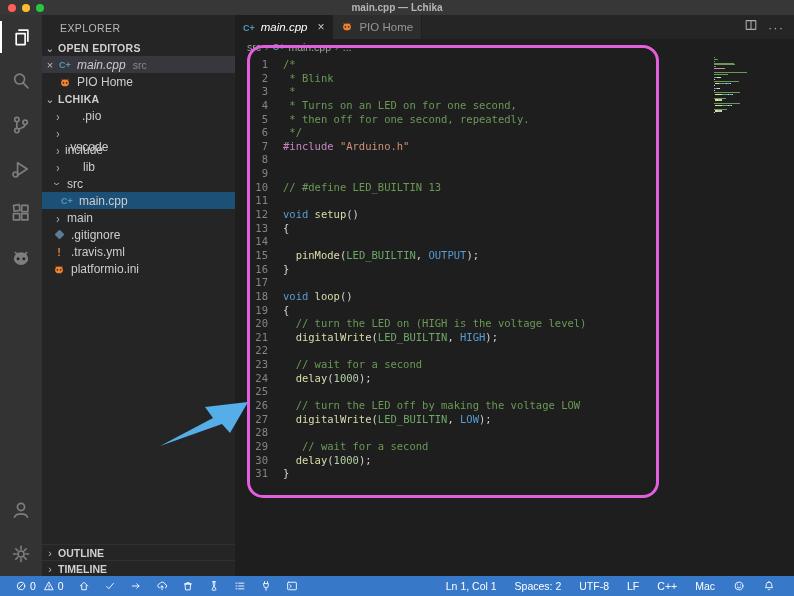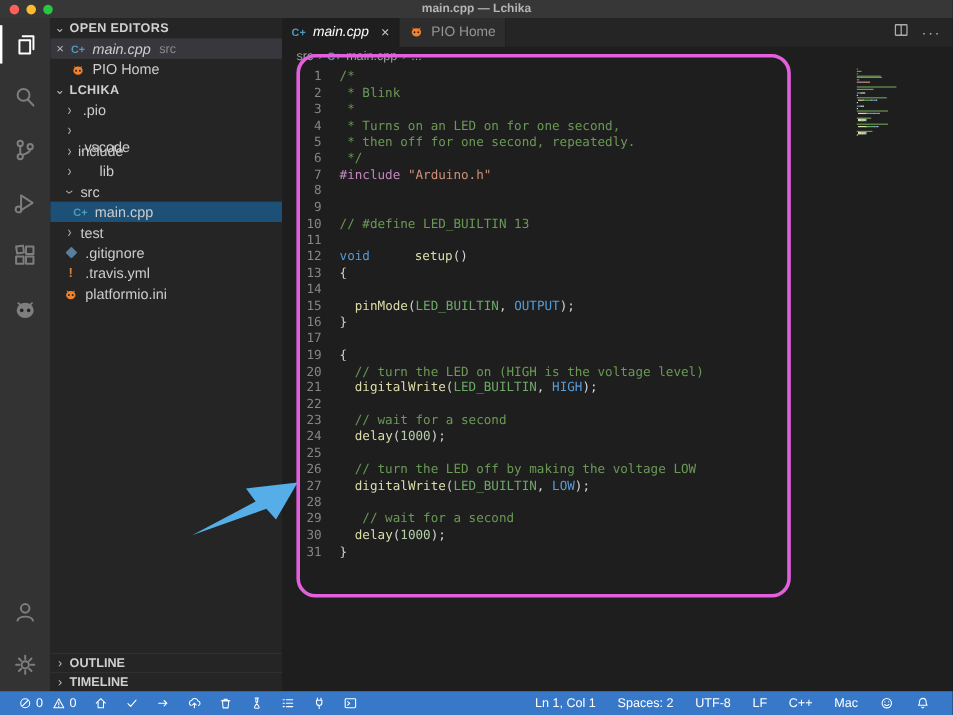--- a/index.html
+++ b/index.html
@@ -157,20 +157,21 @@
       </div>
       <div class="ab-icon">
         <svg viewBox="0 0 16 16" fill="none" stroke="currentColor" stroke-width="1.2" stroke-linecap="round" stroke-linejoin="round">
           <circle cx="8" cy="8" r="2.2"></circle>
           <path d="M8 2.5v2M8 11.5v2M2.5 8h2M11.5 8h2M4.2 4.2l1.4 1.4M10.4 10.4l1.4 1.4M11.8 4.2l-1.4 1.4M5.6 10.4l-1.4 1.4"></path>
         </svg>
       </div>
     </div>
 
   <div class="sidebar">
+    <div class="sb-title">EXPLORER</div>
     <div class="sec-head">
       <span class="chev">⌄</span>
       <span>OPEN EDITORS</span>
     </div>
     <div id="oe-list">
         <div class="row oe-active">
           <span class="close-x">×</span>
           <span class="fic">
             <span class="cpp-ic">C+</span>
           </span>
@@ -190,21 +191,21 @@
           <span>PIO Home</span>
         </div>
       </div>
     <div class="sec-head">
       <span class="chev">⌄</span>
       <span>LCHIKA</span>
     </div>
     <div id="tree">
         <div class="row" style="padding-left: 10px;">
           <span class="chevron">›</span>
-          <span style="margin-left: 5px;">.pio</span>
+          <span style="margin-left: 18px;">.pio</span>
         </div>
         <div class="row" style="padding-left: 10px;">
           <span class="chevron">›</span>
           <span style="margin-left: 3px; margin-top: 28px;">.vscode</span>
         </div>
         <div class="row" style="padding-left: 10px;">
           <span class="chevron">›</span>
           <span style="margin-left: 1px;">include</span>
         </div>
         <div class="row" style="padding-left: 10px;">
@@ -216,21 +217,21 @@
           <span style="margin-left: 3px;">src</span>
         </div>
         <div class="row selected" style="padding-left: 18px;">
           <span class="fic">
             <span class="cpp-ic">C+</span>
           </span>
           <span>main.cpp</span>
         </div>
         <div class="row" style="padding-left: 10px;">
           <span class="chevron">›</span>
-          <span style="margin-left: 3px;">test</span>
+          <span style="margin-left: 3px;">main</span>
         </div>
         <div class="row" style="padding-left: 10px;">
           <span class="fic">
             <span class="gitig-ic"></span>
           </span>
           <span>.gitignore</span>
         </div>
         <div class="row" style="padding-left: 10px;">
           <span class="fic">
             <span class="travis-ic">!</span>
@@ -303,26 +304,27 @@
           <div class="code-line"><span class="lnum">2</span><span class="ltext"><span style="color: rgb(106, 153, 85);"> * Blink</span></span></div>
           <div class="code-line"><span class="lnum">3</span><span class="ltext"><span style="color: rgb(106, 153, 85);"> *</span></span></div>
           <div class="code-line"><span class="lnum">4</span><span class="ltext"><span style="color: rgb(106, 153, 85);"> * Turns on an LED on for one second,</span></span></div>
           <div class="code-line"><span class="lnum">5</span><span class="ltext"><span style="color: rgb(106, 153, 85);"> * then off for one second, repeatedly.</span></span></div>
           <div class="code-line"><span class="lnum">6</span><span class="ltext"><span style="color: rgb(106, 153, 85);"> */</span></span></div>
           <div class="code-line"><span class="lnum">7</span><span class="ltext"><span style="color: rgb(197, 134, 192);">#include </span><span style="color: rgb(206, 145, 120);">"Arduino.h"</span></span></div>
           <div class="code-line"><span class="lnum">8</span><span class="ltext"></span></div>
           <div class="code-line"><span class="lnum">9</span></div>
           <div class="code-line"><span class="lnum">10</span><span class="ltext"><span style="color: rgb(106, 153, 85);">// #define LED_BUILTIN 13</span></span></div>
           <div class="code-line"><span class="lnum">11</span><span class="ltext"></span></div>
-          <div class="code-line"><span class="lnum">12</span><span class="ltext"><span style="color: rgb(86, 156, 214);">void </span><span style="color: rgb(220, 220, 170); margin-left: 31px;">setup</span><span style="color: rgb(212, 212, 212);">()</span></span></div>
+          <div class="code-line"><span class="lnum">12</span><span class="ltext"><span style="color: rgb(86, 156, 214);">void </span><span style="color: rgb(220, 220, 170);">setup</span><span style="color: rgb(212, 212, 212);">()</span></span></div>
           <div class="code-line"><span class="lnum">13</span><span class="ltext"><span style="color: rgb(212, 212, 212);">{</span></span></div>
           <div class="code-line"><span class="lnum">14</span></div>
           <div class="code-line"><span class="lnum">15</span><span class="ltext"><span style="color: rgb(212, 212, 212);">  </span><span style="color: rgb(220, 220, 170);">pinMode</span><span style="color: rgb(212, 212, 212);">(</span><span style="color: rgb(108, 169, 104);">LED_BUILTIN</span><span style="color: rgb(212, 212, 212);">, </span><span style="color: rgb(86, 156, 214);">OUTPUT</span><span style="color: rgb(212, 212, 212);">);</span></span></div>
           <div class="code-line"><span class="lnum">16</span><span class="ltext"><span style="color: rgb(212, 212, 212);">}</span></span></div>
           <div class="code-line"><span class="lnum">17</span><span class="ltext"></span></div>
+          <div class="code-line"><span class="lnum">18</span><span class="ltext"><span style="color: rgb(86, 156, 214);">void </span><span style="color: rgb(220, 220, 170);">loop</span><span style="color: rgb(212, 212, 212);">()</span></span></div>
           <div class="code-line"><span class="lnum">19</span><span class="ltext"><span style="color: rgb(212, 212, 212);">{</span></span></div>
           <div class="code-line"><span class="lnum">20</span><span class="ltext"><span style="color: rgb(106, 153, 85);">  // turn the LED on (HIGH is the voltage level)</span></span></div>
           <div class="code-line"><span class="lnum">21</span><span class="ltext"><span style="color: rgb(212, 212, 212);">  </span><span style="color: rgb(220, 220, 170);">digitalWrite</span><span style="color: rgb(212, 212, 212);">(</span><span style="color: rgb(108, 169, 104);">LED_BUILTIN</span><span style="color: rgb(212, 212, 212);">, </span><span style="color: rgb(86, 156, 214);">HIGH</span><span style="color: rgb(212, 212, 212);">);</span></span></div>
           <div class="code-line"><span class="lnum">22</span><span class="ltext"></span></div>
           <div class="code-line"><span class="lnum">23</span><span class="ltext"><span style="color: rgb(106, 153, 85);">  // wait for a second</span></span></div>
           <div class="code-line"><span class="lnum">24</span><span class="ltext"><span style="color: rgb(212, 212, 212);">  </span><span style="color: rgb(220, 220, 170);">delay</span><span style="color: rgb(212, 212, 212);">(</span><span style="color: rgb(181, 206, 168);">1000</span><span style="color: rgb(212, 212, 212);">);</span></span></div>
           <div class="code-line"><span class="lnum">25</span><span class="ltext"></span></div>
           <div class="code-line"><span class="lnum">26</span><span class="ltext"><span style="color: rgb(106, 153, 85);">  // turn the LED off by making the voltage LOW</span></span></div>
           <div class="code-line"><span class="lnum">27</span><span class="ltext"><span style="color: rgb(212, 212, 212);">  </span><span style="color: rgb(220, 220, 170);">digitalWrite</span><span style="color: rgb(212, 212, 212);">(</span><span style="color: rgb(108, 169, 104);">LED_BUILTIN</span><span style="color: rgb(212, 212, 212);">, </span><span style="color: rgb(86, 156, 214);">LOW</span><span style="color: rgb(212, 212, 212);">);</span></span></div>
           <div class="code-line"><span class="lnum">28</span><span class="ltext"></span></div>

